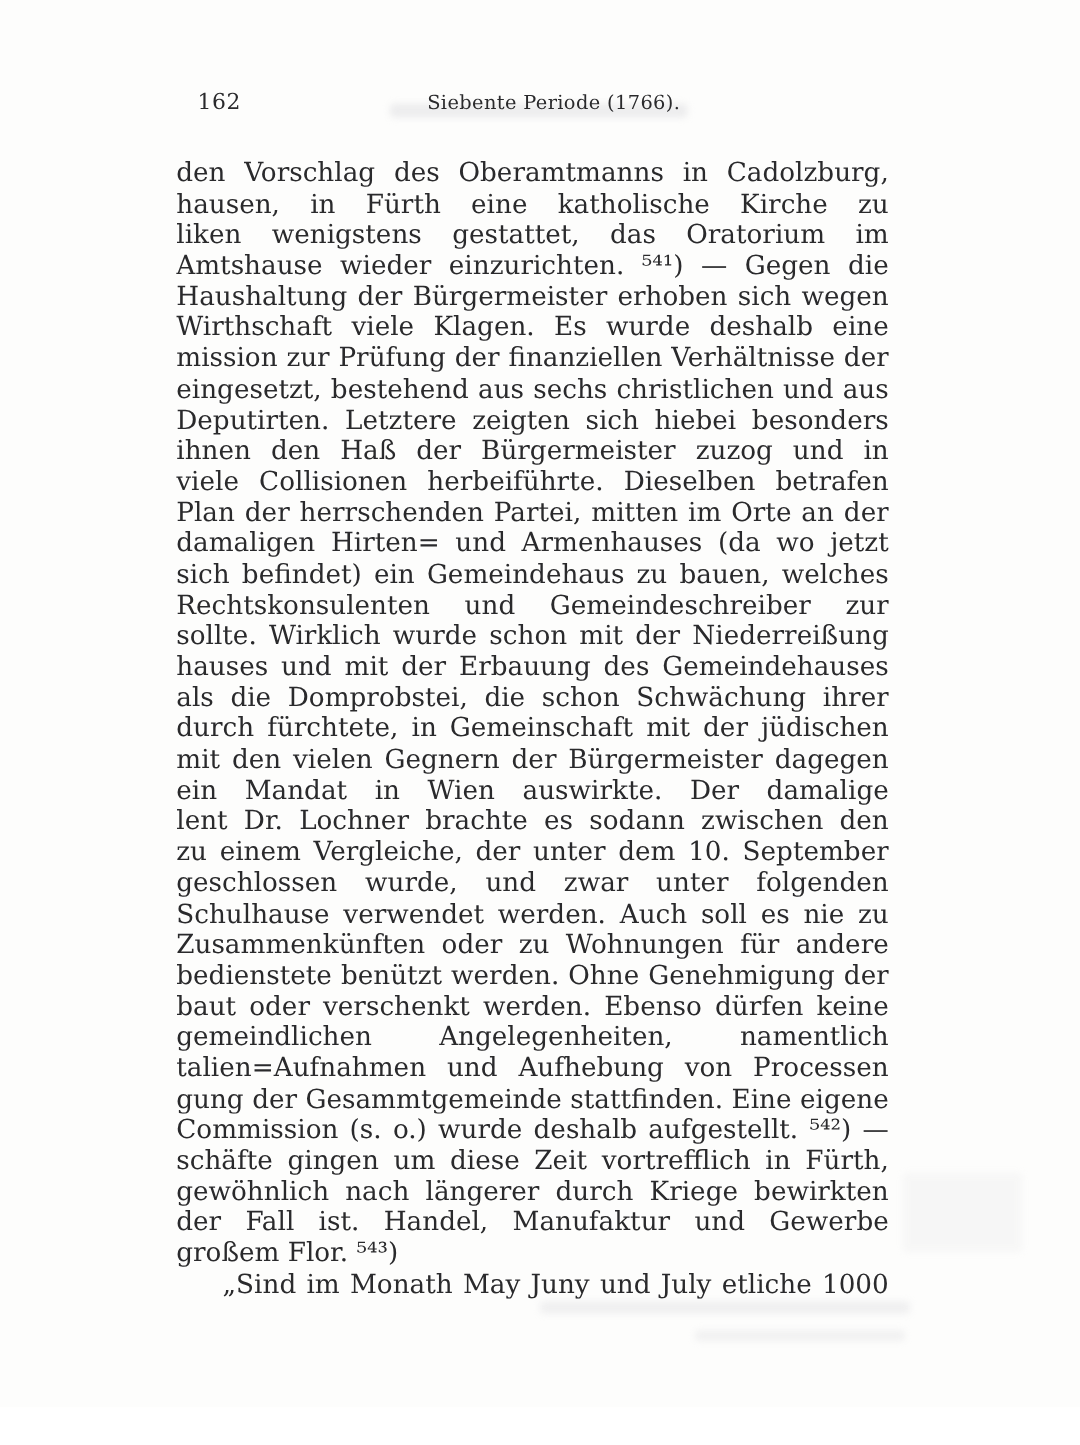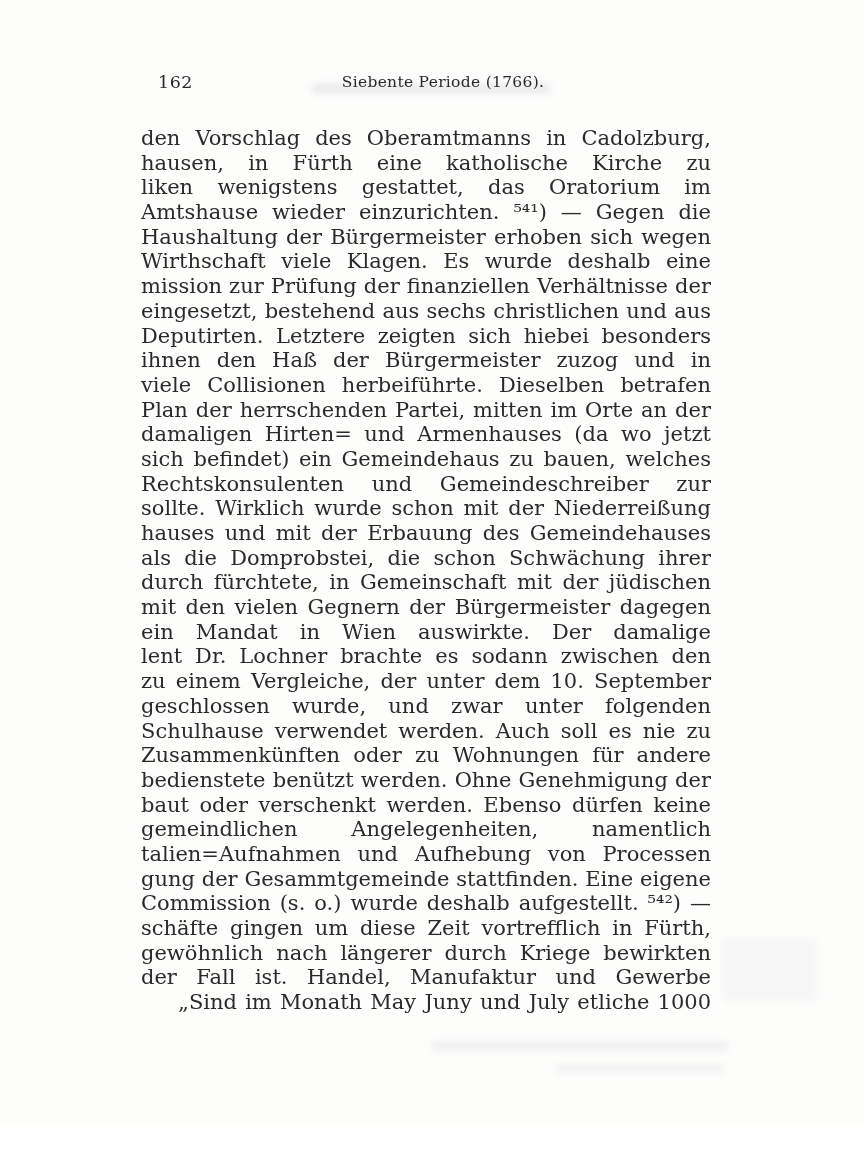--- a/index.html
+++ b/index.html
@@ -116,16 +116,17 @@
       <div class="line">Zusammenkünften oder zu Wohnungen für andere als Schul=</div>
       <div class="line">bedienstete benützt werden.  Ohne Genehmigung der ganzen Ge=</div>
       <div class="line">baut oder verschenkt werden.  Ebenso dürfen keine wichtigeren</div>
       <div class="line">gemeindlichen Angelegenheiten, namentlich Steuerausschläge, Kapi=</div>
       <div class="line">talien=Aufnahmen und Aufhebung von Processen ohne Genehmi=</div>
       <div class="line">gung der Gesammtgemeinde stattfinden.  Eine eigene Controle=</div>
       <div class="line">Commission (s. o.) wurde deshalb aufgestellt. ⁵⁴²) — Die Ge=</div>
       <div class="line">schäfte gingen um diese Zeit vortrefflich in Fürth, wie dies</div>
       <div class="line">gewöhnlich nach längerer durch Kriege bewirkten Stauung</div>
       <div class="line">der Fall ist.  Handel, Manufaktur und Gewerbe standen in</div>
+      <div class="line para-end">großem Flor. ⁵⁴³)</div>
       <div class="line indent">„Sind im Monath May Juny und July etliche 1000 Fa=</div>
     </div>
 
 </div>
 
 </body></html>

